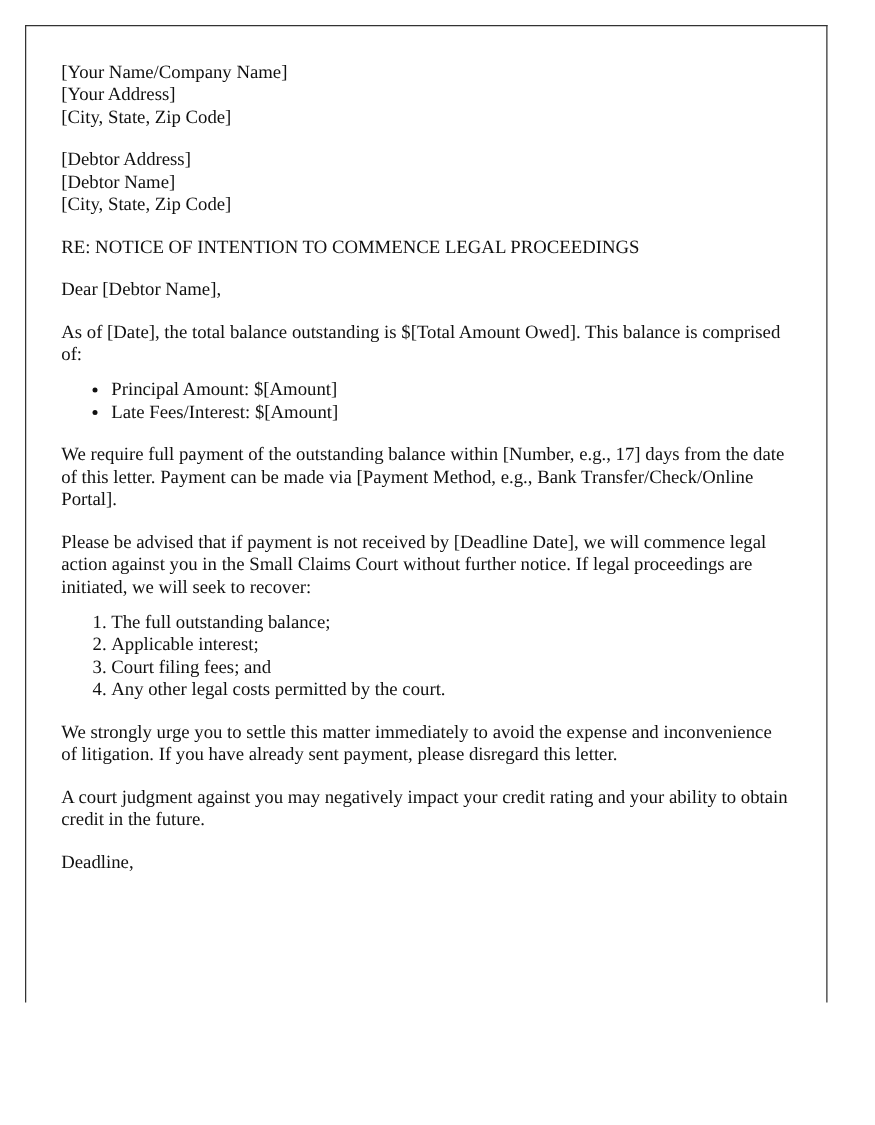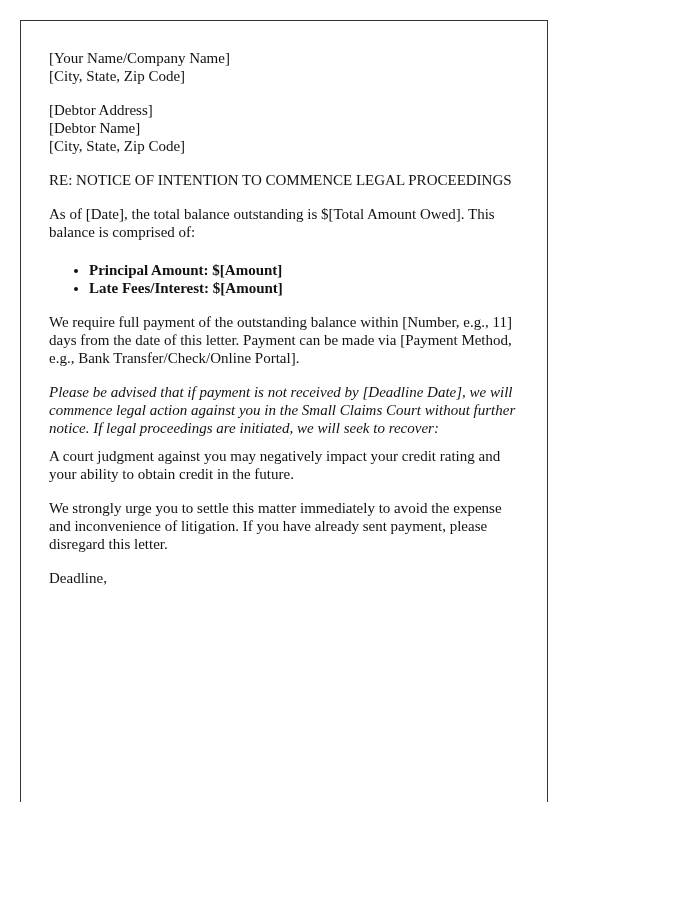--- a/index.html
+++ b/index.html
@@ -1,63 +1,71 @@
 <!DOCTYPE html>
 <html><head>
   <meta charset="utf-8">
   <style>
     html, body { margin: 0; padding: 0; background: #ffffff; }
     body { width: 700px; height: 900px; position: relative; overflow: hidden; }
     .page {
       position: absolute;
       left: 20px; top: 20px;
-      width: 528px; height: 782px;
+      width: 642px; height: 782px;
       border: 1px solid #333333; border-bottom: none;
       box-sizing: border-box;
       padding: 28px 28px 0 28px;
       font-family: "Liberation Serif", serif;
       font-size: 15px; line-height: 18px; color: #111111;
       overflow: hidden;
     }
     .block { margin: 0 0 16px 0; }
     .line { display: block; }
     .re { font-weight: normal; margin: 0 0 16px 0; }
     p { margin: 0 0 16px 0; }
     ul, ol { margin: 0 0 16px 0; padding-left: 40px; }
-    li { margin: 0; font-weight: bold; }
+    li { margin: 0; }
   </style>
 </head>
 <body>
 
 <div class="page">
   <div class="block">
     <span class="line">[Your Name/Company Name]</span>
+    <span class="line">[Your Address]</span>
     <span class="line">[City, State, Zip Code]</span>
   </div>
 
   <div class="block">
     <span class="line">[Debtor Address]</span>
     <span class="line">[Debtor Name]</span>
     <span class="line">[City, State, Zip Code]</span>
   </div>
 
   <div class="re">RE: NOTICE OF INTENTION TO COMMENCE LEGAL PROCEEDINGS</div>
 
+  <p>Dear [Debtor Name],</p>
 
 
-  <p style="margin-bottom:20px;">As of [Date], the total balance outstanding is $[Total Amount Owed]. This balance is comprised of:</p>
+  <p style="margin-bottom:10px;">As of [Date], the total balance outstanding is $[Total Amount Owed]. This balance is comprised of:</p>
 
   <ul>
     <li>Principal Amount: $[Amount]</li>
     <li>Late Fees/Interest: $[Amount]</li>
   </ul>
 
-  <p>We require full payment of the outstanding balance within [Number, e.g., 11] days from the date of this letter. Payment can be made via [Payment Method, e.g., Bank Transfer/Check/Online Portal].</p>
+  <p>We require full payment of the outstanding balance within [Number, e.g., 17] days from the date of this letter. Payment can be made via [Payment Method, e.g., Bank Transfer/Check/Online Portal].</p>
 
-  <p style="margin-bottom:10px;font-style:italic;">Please be advised that if payment is not received by [Deadline Date], we will commence legal action against you in the Small Claims Court without further notice. If legal proceedings are initiated, we will seek to recover:</p>
+  <p style="margin-bottom:10px;">Please be advised that if payment is not received by [Deadline Date], we will commence legal action against you in the Small Claims Court without further notice. If legal proceedings are initiated, we will seek to recover:</p>
 
+  <ol>
+    <li>The full outstanding balance;</li>
+    <li>Applicable interest;</li>
+    <li>Court filing fees; and</li>
+    <li>Any other legal costs permitted by the court.</li>
+  </ol>
+
+  <p>We strongly urge you to settle this matter immediately to avoid the expense and inconvenience of litigation. If you have already sent payment, please disregard this letter.</p>
 
   <p>A court judgment against you may negatively impact your credit rating and your ability to obtain credit in the future.</p>
-
-  <p>We strongly urge you to settle this matter immediately to avoid the expense and inconvenience of litigation. If you have already sent payment, please disregard this letter.</p>
 
   <p>Deadline,</p>
 </div>
 
 </body></html>

